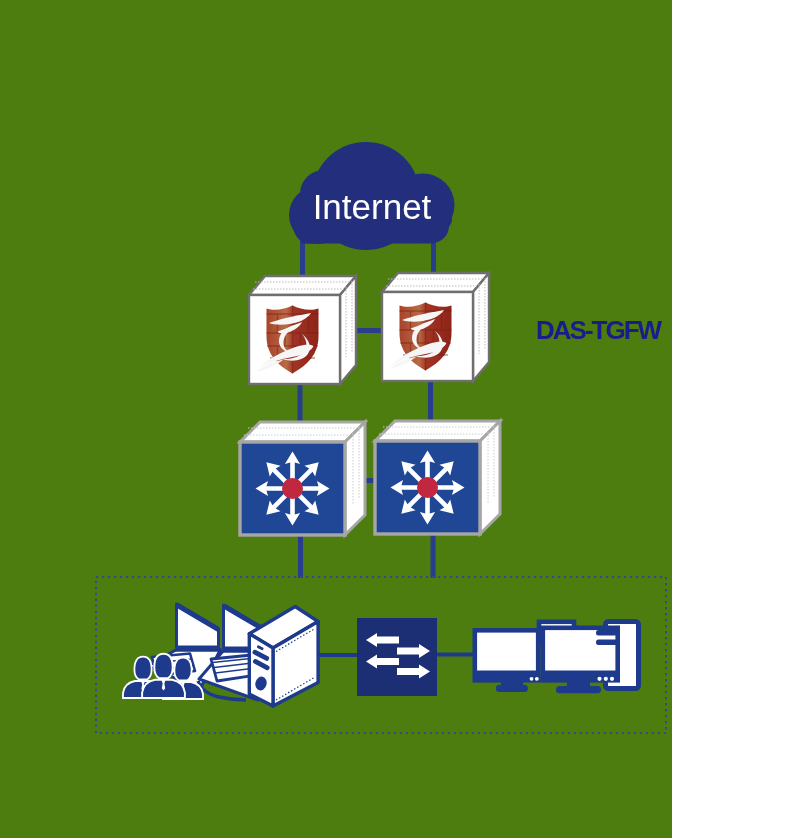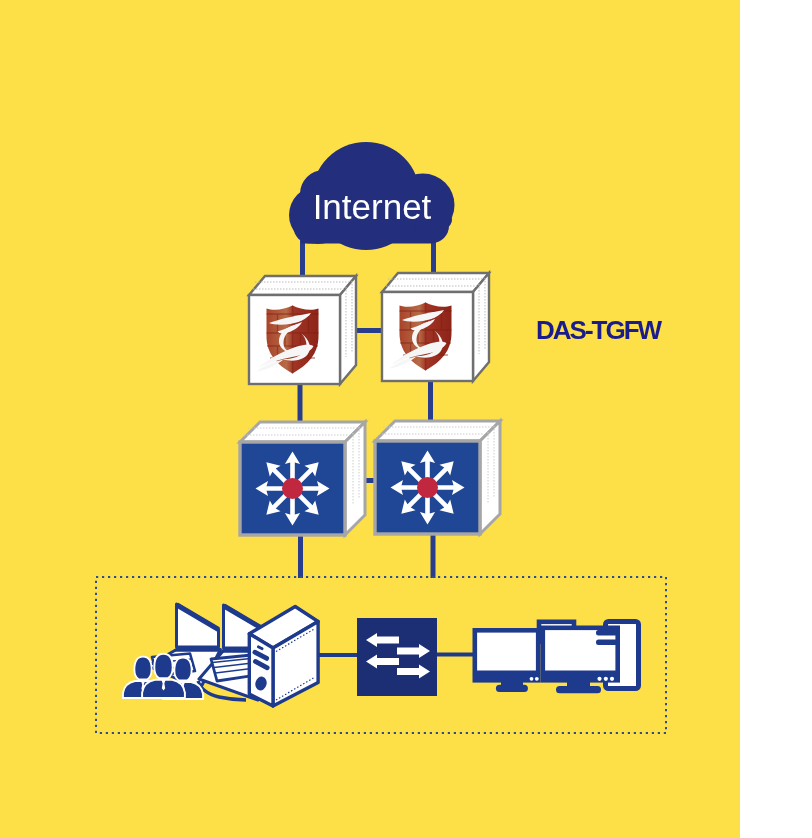--- a/index.html
+++ b/index.html
@@ -1,16 +1,16 @@
 <!DOCTYPE html>
 <html><head>
 <meta charset="utf-8">
 <style>
 html,body{margin:0;padding:0;background:#ffffff;}
-#canvas{position:relative;width:740px;height:838px;background:#fde047;overflow:hidden;
+#canvas{position:relative;width:672px;height:838px;background:#4d7c0f;overflow:hidden;
 font-family:"Liberation Sans", sans-serif;}
 </style>
 </head>
 <body>
 <div id="canvas">
 <svg width="812" height="838" viewBox="0 0 812 838">
 <defs>
   <linearGradient id="shieldg" x1="0" y1="0" x2="1" y2="0">
     <stop offset="0" stop-color="#a8432a"></stop>
     <stop offset="0.38" stop-color="#b86a46"></stop>

